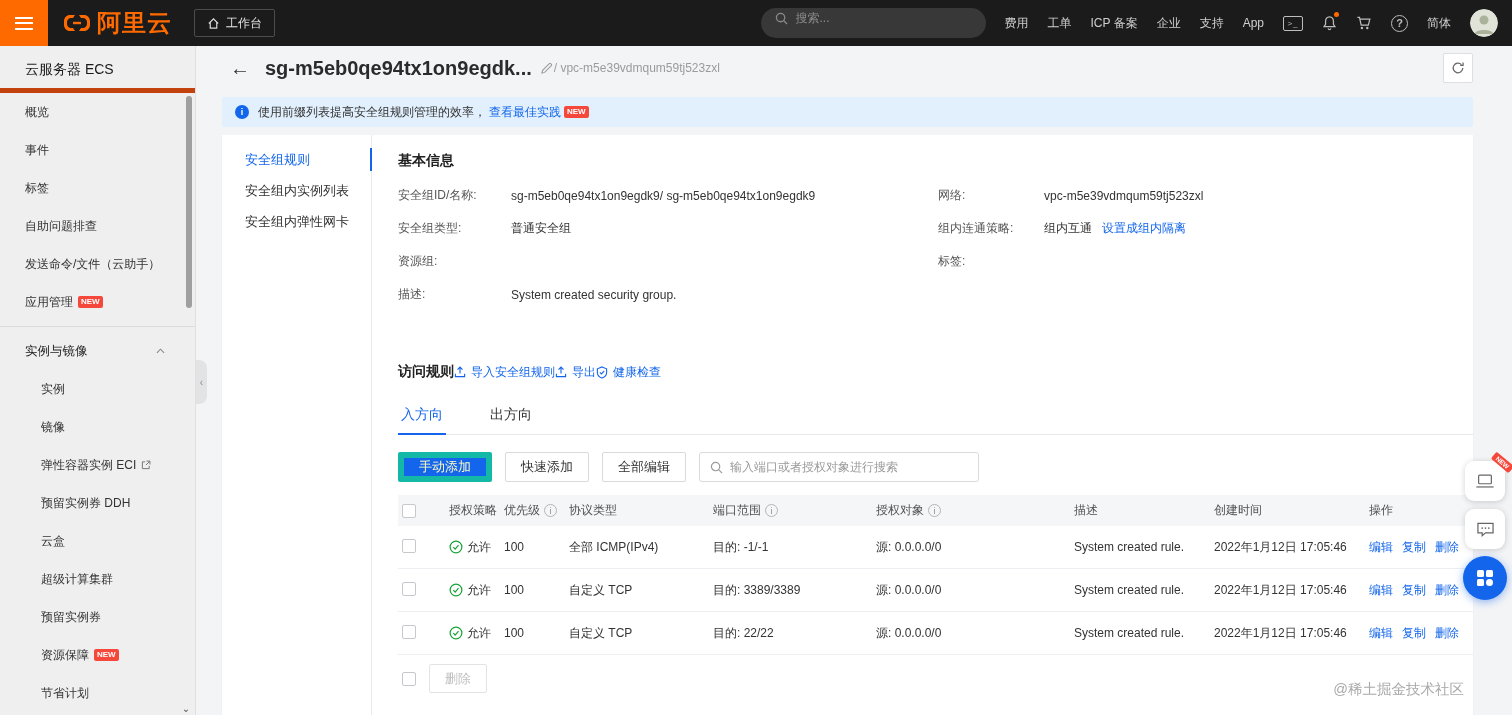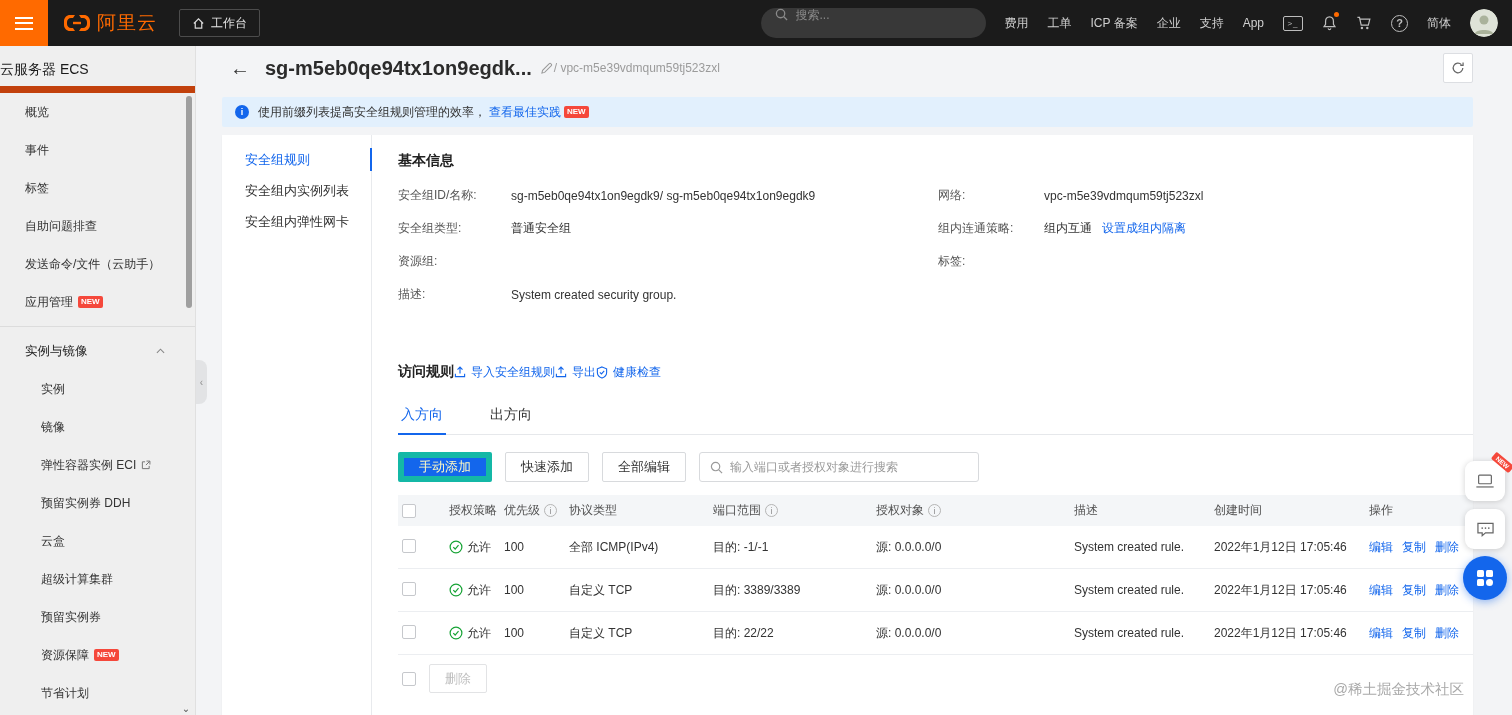--- a/index.html
+++ b/index.html
@@ -6,36 +6,36 @@
   html,body{width:1512px;height:715px;overflow:hidden}
   body{font-family:"Liberation Sans","DejaVu Sans",sans-serif;font-size:12px;color:#333;background:#fff}
   .app{position:relative;width:1512px;height:715px;background:#f3f4f6;overflow:hidden}
 
   
   .topbar{position:absolute;top:0;left:0;right:0;height:46px;background:#1b1b1b;display:flex;align-items:center;color:#c9c9c9;z-index:30}
   .burger{width:48px;height:46px;background:#ff6a00;display:flex;align-items:center;justify-content:center;cursor:pointer;flex:none}
   .burger-i{width:18px;height:13px;border-top:2px solid #fff;border-bottom:2px solid #fff;position:relative}
   .burger-i::after{content:"";position:absolute;left:0;right:0;top:3.5px;height:2px;background:#fff}
   .logo{display:flex;align-items:center;gap:5px;margin-left:14px;cursor:pointer}
-  .logo-text{color:#ff6a00;font-size:19px;font-weight:400;letter-spacing:1px;white-space:nowrap}
+  .logo-text{color:#ff6a00;font-size:24px;font-weight:700;letter-spacing:1px;white-space:nowrap}
   .workbench{display:flex;align-items:center;gap:6px;margin-left:22px;height:28px;padding:0 12px;border:1px solid #4c4c4c;border-radius:2px;background:transparent;color:#e3e3e3;font-size:12px;cursor:pointer;font-family:inherit;white-space:nowrap}
-  .top-search{margin-left:auto;display:flex;align-items:flex-start;gap:8px;width:225px;height:30px;border-radius:15px;background:#383838;padding:0 14px;flex:none}
+  .top-search{margin-left:auto;display:flex;align-items:flex-end;gap:8px;width:225px;height:30px;border-radius:15px;background:#383838;padding:13px 14px;flex:none}
   .top-search input{flex:1;min-width:0;background:transparent;border:none;outline:none;color:#bbb;font-size:12px;font-family:inherit}
   .top-search input::placeholder{color:#8a8a8a}
   .top-right{display:flex;align-items:center;gap:19px;margin-left:19px;margin-right:14px;flex:none}
   .top-link{font-size:12px;color:#cfcfcf;cursor:pointer;white-space:nowrap}
   .top-ico{position:relative;display:flex;align-items:center;cursor:pointer}
   .bell-dot::after{content:"";position:absolute;top:-3px;right:-2px;width:5px;height:5px;border-radius:50%;background:#ff6a00}
   .q-ico{width:17px;height:17px;border:1.5px solid #bdbdbd;border-radius:50%;display:flex;align-items:center;justify-content:center;font-size:11px;color:#bdbdbd;font-weight:700;font-style:normal}
   .term-ico{width:20px;height:15px;border:1.5px solid #bdbdbd;border-radius:2px;display:flex;align-items:center;justify-content:center;font-size:8px;color:#bdbdbd;letter-spacing:1px;font-style:normal}
   .avatar{width:28px;height:28px;border-radius:50%;overflow:hidden;cursor:pointer;flex:none}
 
   
   .sidebar{position:absolute;top:46px;left:0;bottom:0;width:196px;background:#efefef;border-right:1px solid #e0e0e0;overflow:hidden;z-index:10}
-  .sb-title{height:47px;line-height:47px;font-size:14px;color:#1a1a1a;border-bottom:7px solid #c2410c;white-space:nowrap}
+  .sb-title{height:47px;line-height:47px;padding-left:25px;font-size:14px;color:#1a1a1a;border-bottom:5px solid #c2410c;white-space:nowrap}
   .sb-item{height:38px;display:flex;align-items:center;gap:5px;padding-left:25px;font-size:12px;color:#333;cursor:pointer;white-space:nowrap}
   .sb-div{height:1px;background:#dcdcdc;margin:5px 0}
   .sb-group{height:38px;display:flex;align-items:center;justify-content:space-between;padding:0 30px 0 25px;font-size:12.5px;color:#222;cursor:pointer;white-space:nowrap}
   .sb-sub{padding-left:41px}
   .badge-new{background:#f5483b;color:#fff;font-size:8px;line-height:1;padding:2px 3px;border-radius:2px;font-weight:700;flex:none;font-style:normal}
   .sb-scroll{position:absolute;top:50px;right:3px;width:6px;height:212px;border-radius:3px;background:#9f9f9f;cursor:pointer}
   .sb-down{position:absolute;bottom:0;right:1px;width:16px;height:14px;color:#555;font-size:10px;display:flex;align-items:center;justify-content:center;cursor:pointer}
   .collapse-handle{position:absolute;left:196px;top:360px;width:11px;height:44px;background:#e2e3e5;border-radius:0 8px 8px 0;display:flex;align-items:center;justify-content:center;color:#8e8e8e;font-size:10px;cursor:pointer;z-index:15}
 
   

